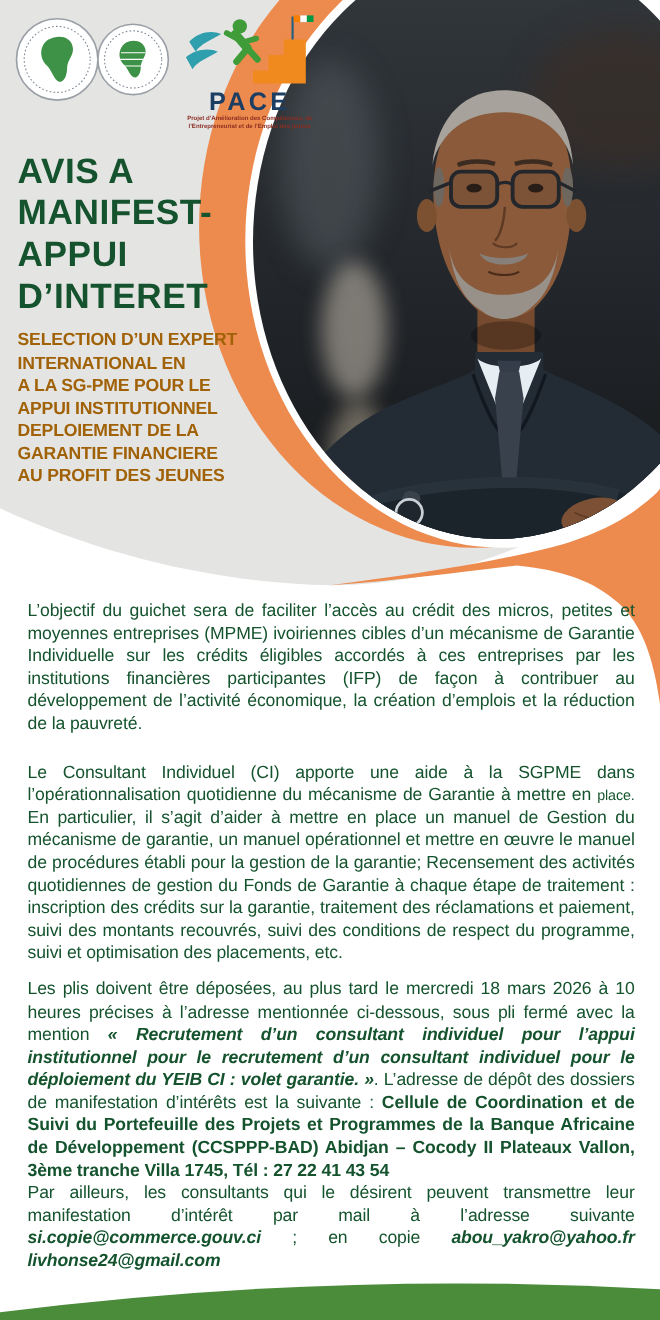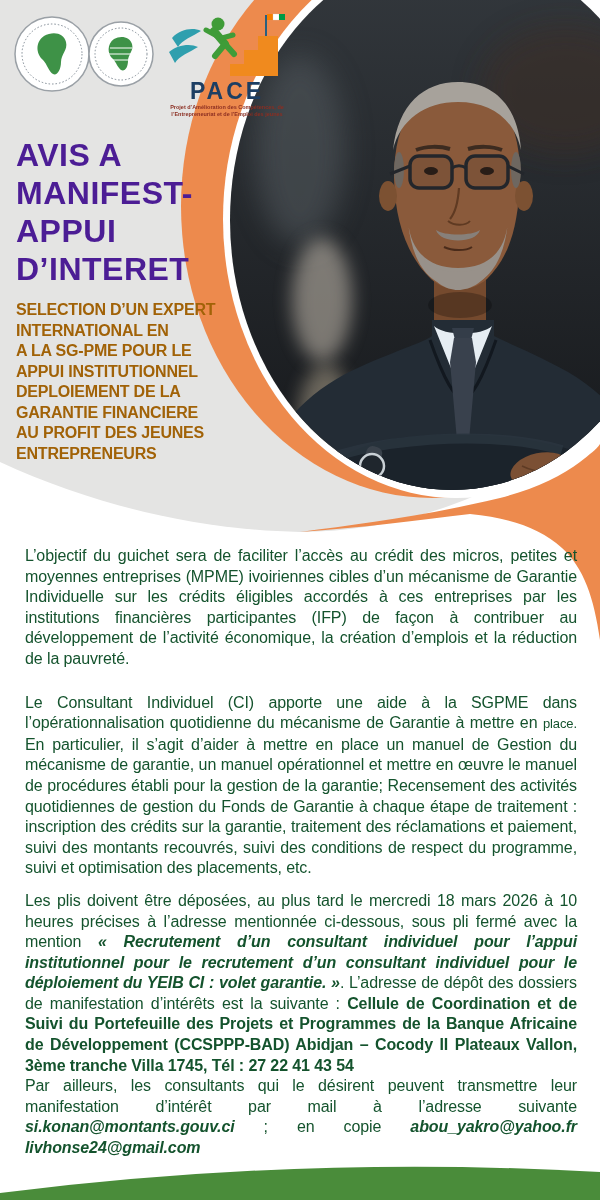--- a/index.html
+++ b/index.html
@@ -8,21 +8,21 @@
     overflow:hidden;font-family:"Liberation Sans",sans-serif;padding-left:20px;
   }
   .hero-art{position:absolute;top:0;left:0;z-index:1;pointer-events:none;}
   .logos{position:absolute;top:12px;left:8px;z-index:3;display:flex;align-items:flex-start;}
   .afdb{margin-right:6px;}
   .pace{width:122px;text-align:center;}
   .pace-word{font-weight:bold;font-size:23px;letter-spacing:3px;color:#1c3e63;line-height:22px;margin-top:-2px;}
   .pace-sub{font-size:5.5px;line-height:6.5px;color:#8b2e22;font-weight:bold;margin-top:2px;}
   .title{
     position:absolute;left:16px;top:136px;z-index:3;margin:0;
-    color:#4c1d95;font-weight:bold;font-size:32px;line-height:38px;letter-spacing:0.5px;
+    color:#14532d;font-weight:bold;font-size:32px;line-height:38px;letter-spacing:0.5px;
   }
   .title span{display:block;}
   .subtitle{
     position:absolute;left:16px;top:300px;z-index:3;margin:0;width:220px;
     color:#a16207;font-weight:bold;font-size:16px;line-height:20.5px;letter-spacing:-0.2px;
   }
   .subtitle span{display:block;}
   .content{
     position:absolute;top:546px;left:25px;width:552px;z-index:2;
     color:#14532d;font-size:16px;line-height:20.6px;text-align:justify;
@@ -168,35 +168,34 @@
   </h1>
 
   <h2 class="subtitle">
     <span>SELECTION D’UN EXPERT</span>
     <span>INTERNATIONAL EN</span>
     <span>A LA SG-PME POUR LE</span>
     <span>APPUI INSTITUTIONNEL</span>
     <span>DEPLOIEMENT DE LA</span>
     <span>GARANTIE FINANCIERE</span>
     <span>AU PROFIT DES JEUNES</span>
-    <span>ENTREPRENEURS</span>
   </h2>
 
   <div class="content">
     <p class="p1">
       <span>L’objectif du guichet sera de faciliter l’accès au crédit des micros, petites et moyennes entreprises (MPME) ivoiriennes cibles d’un mécanisme de Garantie Individuelle sur les crédits éligibles accordés à ces entreprises par les institutions financières participantes (IFP) de façon à contribuer au développement de l’activité économique, la création d’emplois et la réduction de la pauvreté.</span>
     </p>
     <p class="p2">
       <span>Le Consultant Individuel (CI) apporte une aide à la SGPME dans l’opérationnalisation quotidienne du mécanisme de Garantie à mettre en </span><span class="small-inline">place.</span><span> En particulier, il s’agit d’aider à mettre en place un manuel de Gestion du mécanisme de garantie, un manuel opérationnel et mettre en œuvre le manuel de procédures établi pour la gestion de la garantie; Recensement des activités quotidiennes de gestion du Fonds de Garantie à chaque étape de traitement : inscription des crédits sur la garantie, traitement des réclamations et paiement, suivi des montants recouvrés, suivi des conditions de respect du programme, suivi et optimisation des placements, etc.</span>
     </p>
     <p class="p3">
       <span>Les plis doivent être déposées, au plus tard le mercredi 18 mars 2026 à 10 heures précises à l’adresse mentionnée ci-dessous, sous pli fermé avec la mention </span><span class="bi">« Recrutement d’un consultant individuel pour l’appui institutionnel pour le recrutement d’un consultant individuel pour le déploiement du YEIB CI : volet garantie. »</span><span>. L’adresse de dépôt des dossiers de manifestation d’intérêts est la suivante : </span><span class="sb">Cellule de Coordination et de Suivi du Portefeuille des Projets et Programmes de la Banque Africaine de Développement (CCSPPP-BAD) Abidjan – Cocody II Plateaux Vallon, 3ème tranche Villa 1745, Tél : 27 22 41 43 54</span>
     </p>
     <p class="p4">
-      <span>Par ailleurs, les consultants qui le désirent peuvent transmettre leur manifestation d’intérêt par mail à l’adresse suivante </span><span class="bi">si.konan@montants.gouv.ci</span><span> ; en copie </span><span class="bi">abou_yakro@yahoo.fr</span><span> </span><span class="bi">livhonse24@gmail.com</span>
+      <span>Par ailleurs, les consultants qui le désirent peuvent transmettre leur manifestation d’intérêt par mail à l’adresse suivante </span><span class="bi">si.copie@commerce.gouv.ci</span><span> ; en copie </span><span class="bi">abou_yakro@yahoo.fr</span><span> </span><span class="bi">livhonse24@gmail.com</span>
     </p>
   </div>
 
   <svg class="dome" width="600" height="50" viewBox="0 0 600 50">
     <path d="M0,50 V43 Q300,5 600,22 V50 Z" fill="#4a8c3a"></path>
   </svg>
 
 </div>
 
 </body></html>

